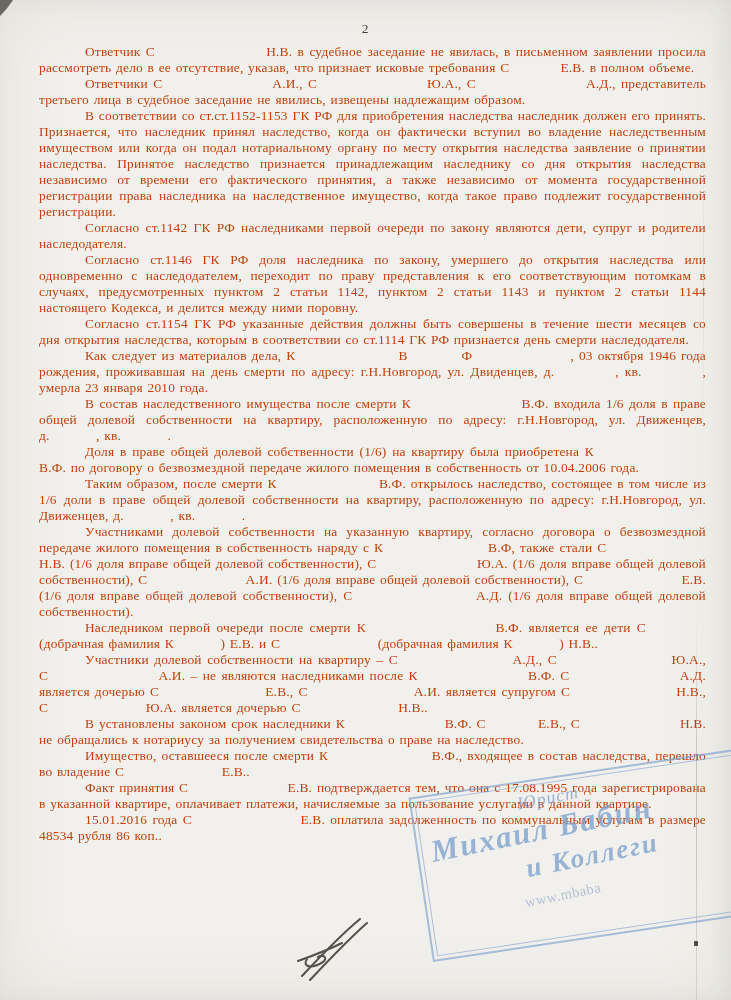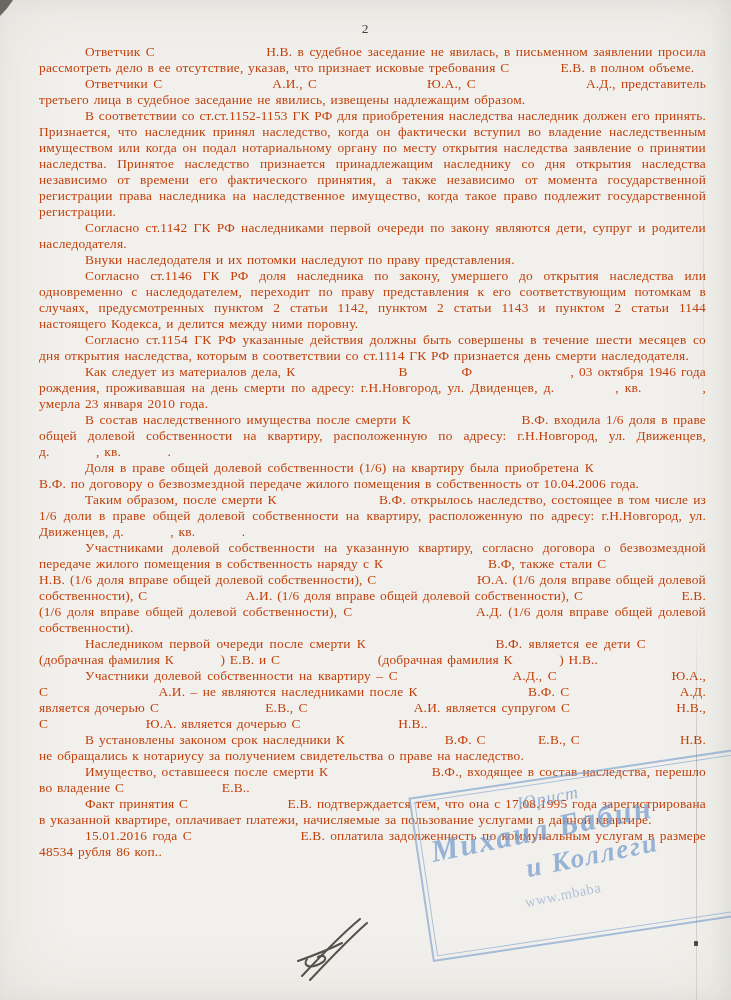--- a/index.html
+++ b/index.html
@@ -75,21 +75,20 @@
 
   <div class="corner-mark"></div>
 
   <div class="page-number">2</div>
 
   <div class="doc-body" id="doc-body">
       <p>Ответчик С&nbsp;&nbsp;&nbsp;&nbsp;&nbsp;&nbsp;&nbsp;&nbsp;&nbsp;&nbsp;&nbsp;&nbsp;&nbsp;&nbsp;&nbsp;&nbsp;&nbsp;&nbsp;&nbsp;&nbsp; Н.В. в судебное заседание не явилась, в письменном заявлении просила рассмотреть дело в ее отсутствие, указав, что признает исковые требования С&nbsp;&nbsp;&nbsp;&nbsp;&nbsp;&nbsp;&nbsp;&nbsp;&nbsp;&nbsp; Е.В. в полном объеме.</p>
       <p>Ответчики С&nbsp;&nbsp;&nbsp;&nbsp;&nbsp;&nbsp;&nbsp;&nbsp;&nbsp;&nbsp;&nbsp;&nbsp;&nbsp;&nbsp;&nbsp;&nbsp;&nbsp;&nbsp;&nbsp;&nbsp; А.И., С&nbsp;&nbsp;&nbsp;&nbsp;&nbsp;&nbsp;&nbsp;&nbsp;&nbsp;&nbsp;&nbsp;&nbsp;&nbsp;&nbsp;&nbsp;&nbsp;&nbsp;&nbsp;&nbsp;&nbsp; Ю.А., С&nbsp;&nbsp;&nbsp;&nbsp;&nbsp;&nbsp;&nbsp;&nbsp;&nbsp;&nbsp;&nbsp;&nbsp;&nbsp;&nbsp;&nbsp;&nbsp;&nbsp;&nbsp;&nbsp;&nbsp; А.Д., представитель третьего лица в судебное заседание не явились, извещены надлежащим образом.</p>
       <p>В соответствии со ст.ст.1152-1153 ГК РФ для приобретения наследства наследник должен его принять. Признается, что наследник принял  наследство, когда он фактически вступил во владение наследственным имуществом или когда он подал нотариальному органу по месту открытия наследства заявление о принятии наследства. Принятое наследство признается принадлежащим наследнику со дня открытия наследства независимо от времени его фактического принятия, а также независимо от момента государственной регистрации права наследника на наследственное имущество, когда такое право подлежит государственной регистрации.</p>
       <p>Согласно ст.1142 ГК РФ наследниками первой очереди по закону являются дети, супруг и родители наследодателя.</p>
-      <p>Внуки наследодателя и их потомки наследуют по праву представления.</p>
       <p>Согласно ст.1146 ГК РФ доля наследника по закону, умершего до открытия наследства или одновременно с наследодателем, переходит по праву представления к его соответствующим потомкам в случаях, предусмотренных пунктом 2 статьи 1142, пунктом 2 статьи 1143 и пунктом 2 статьи 1144 настоящего Кодекса, и делится между ними поровну.</p>
       <p>Согласно ст.1154 ГК РФ указанные действия должны быть совершены в течение шести месяцев со дня открытия наследства, которым в соответствии со ст.1114 ГК РФ признается день смерти наследодателя.</p>
       <p>Как следует из материалов дела, К&nbsp;&nbsp;&nbsp;&nbsp;&nbsp;&nbsp;&nbsp;&nbsp;&nbsp;&nbsp;&nbsp;&nbsp;&nbsp;&nbsp;&nbsp;&nbsp;&nbsp;&nbsp;&nbsp;&nbsp; В&nbsp;&nbsp;&nbsp;&nbsp;&nbsp;&nbsp;&nbsp;&nbsp;&nbsp;&nbsp; Ф&nbsp;&nbsp;&nbsp;&nbsp;&nbsp;&nbsp;&nbsp;&nbsp;&nbsp;&nbsp;&nbsp;&nbsp;&nbsp;&nbsp;&nbsp;&nbsp;&nbsp;&nbsp;&nbsp;&nbsp;, 03 октября 1946 года рождения, проживавшая на день смерти по адресу: г.Н.Новгород, ул. Двиденцев, д.&nbsp;&nbsp;&nbsp;&nbsp;&nbsp;&nbsp;&nbsp;&nbsp;&nbsp;&nbsp;, кв.&nbsp;&nbsp;&nbsp;&nbsp;&nbsp;&nbsp;&nbsp;&nbsp;&nbsp;&nbsp;, умерла 23 января 2010 года.</p>
       <p>В состав наследственного имущества после смерти К&nbsp;&nbsp;&nbsp;&nbsp;&nbsp;&nbsp;&nbsp;&nbsp;&nbsp;&nbsp;&nbsp;&nbsp;&nbsp;&nbsp;&nbsp;&nbsp;&nbsp;&nbsp;&nbsp;&nbsp; В.Ф. входила 1/6 доля в праве общей долевой собственности на квартиру, расположенную по адресу: г.Н.Новгород, ул. Движенцев, д.&nbsp;&nbsp;&nbsp;&nbsp;&nbsp;&nbsp;&nbsp;&nbsp;&nbsp;&nbsp;, кв.&nbsp;&nbsp;&nbsp;&nbsp;&nbsp;&nbsp;&nbsp;&nbsp;&nbsp;&nbsp;.</p>
       <p>Доля в праве общей долевой собственности (1/6) на квартиру была приобретена К&nbsp;&nbsp;&nbsp;&nbsp;&nbsp;&nbsp;&nbsp;&nbsp;&nbsp;&nbsp;&nbsp;&nbsp;&nbsp;&nbsp;&nbsp;&nbsp;&nbsp;&nbsp;&nbsp;&nbsp; В.Ф. по договору о безвозмездной передаче жилого помещения в собственность от 10.04.2006 года.</p>
       <p>Таким образом, после смерти К&nbsp;&nbsp;&nbsp;&nbsp;&nbsp;&nbsp;&nbsp;&nbsp;&nbsp;&nbsp;&nbsp;&nbsp;&nbsp;&nbsp;&nbsp;&nbsp;&nbsp;&nbsp;&nbsp;&nbsp; В.Ф. открылось наследство, состоящее в том числе из 1/6 доли в праве общей долевой собственности на квартиру, расположенную по адресу: г.Н.Новгород, ул. Движенцев, д.&nbsp;&nbsp;&nbsp;&nbsp;&nbsp;&nbsp;&nbsp;&nbsp;&nbsp;&nbsp;, кв.&nbsp;&nbsp;&nbsp;&nbsp;&nbsp;&nbsp;&nbsp;&nbsp;&nbsp;&nbsp;.</p>
       <p>Участниками долевой собственности на указанную квартиру, согласно договора о безвозмездной передаче жилого помещения в собственность наряду с К&nbsp;&nbsp;&nbsp;&nbsp;&nbsp;&nbsp;&nbsp;&nbsp;&nbsp;&nbsp;&nbsp;&nbsp;&nbsp;&nbsp;&nbsp;&nbsp;&nbsp;&nbsp;&nbsp;&nbsp; В.Ф, также стали С&nbsp;&nbsp;&nbsp;&nbsp;&nbsp;&nbsp;&nbsp;&nbsp;&nbsp;&nbsp;&nbsp;&nbsp;&nbsp;&nbsp;&nbsp;&nbsp;&nbsp;&nbsp;&nbsp;&nbsp; Н.В. (1/6 доля вправе общей долевой собственности), С&nbsp;&nbsp;&nbsp;&nbsp;&nbsp;&nbsp;&nbsp;&nbsp;&nbsp;&nbsp;&nbsp;&nbsp;&nbsp;&nbsp;&nbsp;&nbsp;&nbsp;&nbsp;&nbsp;&nbsp; Ю.А. (1/6 доля вправе общей долевой собственности), С&nbsp;&nbsp;&nbsp;&nbsp;&nbsp;&nbsp;&nbsp;&nbsp;&nbsp;&nbsp;&nbsp;&nbsp;&nbsp;&nbsp;&nbsp;&nbsp;&nbsp;&nbsp;&nbsp;&nbsp; А.И. (1/6 доля вправе общей долевой собственности), С&nbsp;&nbsp;&nbsp;&nbsp;&nbsp;&nbsp;&nbsp;&nbsp;&nbsp;&nbsp;&nbsp;&nbsp;&nbsp;&nbsp;&nbsp;&nbsp;&nbsp;&nbsp;&nbsp;&nbsp; Е.В. (1/6 доля вправе общей долевой собственности), С&nbsp;&nbsp;&nbsp;&nbsp;&nbsp;&nbsp;&nbsp;&nbsp;&nbsp;&nbsp;&nbsp;&nbsp;&nbsp;&nbsp;&nbsp;&nbsp;&nbsp;&nbsp;&nbsp;&nbsp; А.Д. (1/6 доля вправе общей долевой собственности).</p>
       <p>Наследником первой очереди после смерти К&nbsp;&nbsp;&nbsp;&nbsp;&nbsp;&nbsp;&nbsp;&nbsp;&nbsp;&nbsp;&nbsp;&nbsp;&nbsp;&nbsp;&nbsp;&nbsp;&nbsp;&nbsp;&nbsp;&nbsp; В.Ф. является ее дети С&nbsp;&nbsp;&nbsp;&nbsp;&nbsp;&nbsp;&nbsp;&nbsp;&nbsp;&nbsp; (добрачная фамилия К&nbsp;&nbsp;&nbsp;&nbsp;&nbsp;&nbsp;&nbsp;&nbsp;&nbsp;&nbsp;) Е.В. и С&nbsp;&nbsp;&nbsp;&nbsp;&nbsp;&nbsp;&nbsp;&nbsp;&nbsp;&nbsp;&nbsp;&nbsp;&nbsp;&nbsp;&nbsp;&nbsp;&nbsp;&nbsp;&nbsp;&nbsp; (добрачная фамилия К&nbsp;&nbsp;&nbsp;&nbsp;&nbsp;&nbsp;&nbsp;&nbsp;&nbsp;&nbsp;) Н.В..</p>
       <p>Участники долевой собственности на квартиру – С&nbsp;&nbsp;&nbsp;&nbsp;&nbsp;&nbsp;&nbsp;&nbsp;&nbsp;&nbsp;&nbsp;&nbsp;&nbsp;&nbsp;&nbsp;&nbsp;&nbsp;&nbsp;&nbsp;&nbsp; А.Д., С&nbsp;&nbsp;&nbsp;&nbsp;&nbsp;&nbsp;&nbsp;&nbsp;&nbsp;&nbsp;&nbsp;&nbsp;&nbsp;&nbsp;&nbsp;&nbsp;&nbsp;&nbsp;&nbsp;&nbsp; Ю.А., С&nbsp;&nbsp;&nbsp;&nbsp;&nbsp;&nbsp;&nbsp;&nbsp;&nbsp;&nbsp;&nbsp;&nbsp;&nbsp;&nbsp;&nbsp;&nbsp;&nbsp;&nbsp;&nbsp;&nbsp; А.И. – не являются наследниками после К&nbsp;&nbsp;&nbsp;&nbsp;&nbsp;&nbsp;&nbsp;&nbsp;&nbsp;&nbsp;&nbsp;&nbsp;&nbsp;&nbsp;&nbsp;&nbsp;&nbsp;&nbsp;&nbsp;&nbsp; В.Ф. С&nbsp;&nbsp;&nbsp;&nbsp;&nbsp;&nbsp;&nbsp;&nbsp;&nbsp;&nbsp;&nbsp;&nbsp;&nbsp;&nbsp;&nbsp;&nbsp;&nbsp;&nbsp;&nbsp;&nbsp; А.Д. является дочерью С&nbsp;&nbsp;&nbsp;&nbsp;&nbsp;&nbsp;&nbsp;&nbsp;&nbsp;&nbsp;&nbsp;&nbsp;&nbsp;&nbsp;&nbsp;&nbsp;&nbsp;&nbsp;&nbsp;&nbsp; Е.В., С&nbsp;&nbsp;&nbsp;&nbsp;&nbsp;&nbsp;&nbsp;&nbsp;&nbsp;&nbsp;&nbsp;&nbsp;&nbsp;&nbsp;&nbsp;&nbsp;&nbsp;&nbsp;&nbsp;&nbsp; А.И. является супругом С&nbsp;&nbsp;&nbsp;&nbsp;&nbsp;&nbsp;&nbsp;&nbsp;&nbsp;&nbsp;&nbsp;&nbsp;&nbsp;&nbsp;&nbsp;&nbsp;&nbsp;&nbsp;&nbsp;&nbsp; Н.В., С&nbsp;&nbsp;&nbsp;&nbsp;&nbsp;&nbsp;&nbsp;&nbsp;&nbsp;&nbsp;&nbsp;&nbsp;&nbsp;&nbsp;&nbsp;&nbsp;&nbsp;&nbsp;&nbsp;&nbsp; Ю.А. является дочерью С&nbsp;&nbsp;&nbsp;&nbsp;&nbsp;&nbsp;&nbsp;&nbsp;&nbsp;&nbsp;&nbsp;&nbsp;&nbsp;&nbsp;&nbsp;&nbsp;&nbsp;&nbsp;&nbsp;&nbsp; Н.В..</p>
       <p>В установлены законом срок наследники К&nbsp;&nbsp;&nbsp;&nbsp;&nbsp;&nbsp;&nbsp;&nbsp;&nbsp;&nbsp;&nbsp;&nbsp;&nbsp;&nbsp;&nbsp;&nbsp;&nbsp;&nbsp;&nbsp;&nbsp; В.Ф. С&nbsp;&nbsp;&nbsp;&nbsp;&nbsp;&nbsp;&nbsp;&nbsp;&nbsp;&nbsp; Е.В., С&nbsp;&nbsp;&nbsp;&nbsp;&nbsp;&nbsp;&nbsp;&nbsp;&nbsp;&nbsp;&nbsp;&nbsp;&nbsp;&nbsp;&nbsp;&nbsp;&nbsp;&nbsp;&nbsp;&nbsp; Н.В. не обращались к нотариусу за получением свидетельства о праве на наследство.</p>

